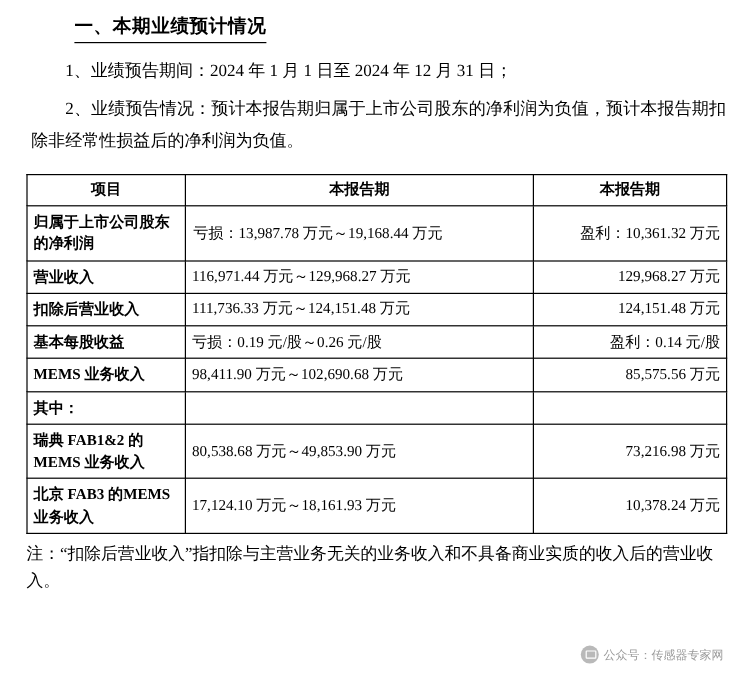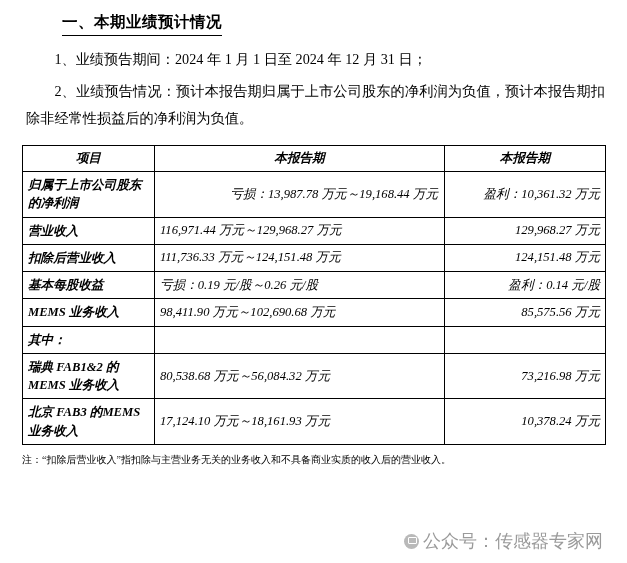--- a/index.html
+++ b/index.html
@@ -50,21 +50,20 @@
     width: 100%;
     margin-top: 12px;
     table-layout: fixed;
   }
   table.data td, table.data th {
     border: 1px solid #000;
     font-size: 12.6px;
     padding: 4px 5px;
     vertical-align: middle;
     font-family: "Liberation Serif", "DejaVu Serif", serif;
-    font-style: italic;
   }
   .hdr {
     text-align: center;
     font-weight: bold;
     font-size: 13.6px;
     padding: 7px 4px;
   }
   .rowlabel {
     font-weight: bold;
     font-size: 13px;
@@ -73,46 +72,45 @@
   }
   .cell-center { text-align: right; }
   .cell-left { text-align: left; }
   .inner {
     border-collapse: collapse;
     width: 100%;
     height: 100%;
   }
   .nested-cell {
     padding: 0 !important;
-    text-align: right;
   }
   .nested-cell table td {
     border: none;
     border-bottom: 1px solid #000;
     padding: 5px 6px;
     font-size: 12.6px;
   }
   .nested-cell table tr:last-child td {
     border-bottom: none;
   }
   .note {
-    font-size: 10px;
+    font-size: 14px;
     line-height: 1.6;
     margin-top: 7px;
     text-indent: 0;
   }
   .watermark {
     position: absolute;
     right: 24px;
     bottom: 10px;
     display: flex;
     align-items: center;
     gap: 4px;
     color: #9a9a9a;
-    font-size: 18px;
+    font-size: 10px;
     font-family: "Liberation Sans", sans-serif;
   }
   .wm-icon {
     width: 15px;
     height: 15px;
     border-radius: 50%;
     background: #b9b9b9;
     display: inline-block;
     position: relative;
   }
@@ -190,21 +188,21 @@
       </tr>
 
       <tr>
         <td class="rowlabel">其中：</td>
         <td class="cell-left"></td>
         <td class="cell-center"></td>
       </tr>
 
       <tr>
         <td class="rowlabel">瑞典 FAB1&amp;2 的MEMS 业务收入</td>
-        <td class="cell-left">80,538.68 万元～56,084.32 万元</td>
+        <td class="cell-left">80,538.68 万元～49,853.90 万元</td>
         <td class="cell-center">73,216.98 万元</td>
       </tr>
 
       <tr>
         <td class="rowlabel">北京 FAB3 的MEMS 业务收入</td>
         <td class="cell-left">17,124.10 万元～18,161.93 万元</td>
         <td class="cell-center">10,378.24 万元</td>
       </tr>
     </tbody>
   </table>

